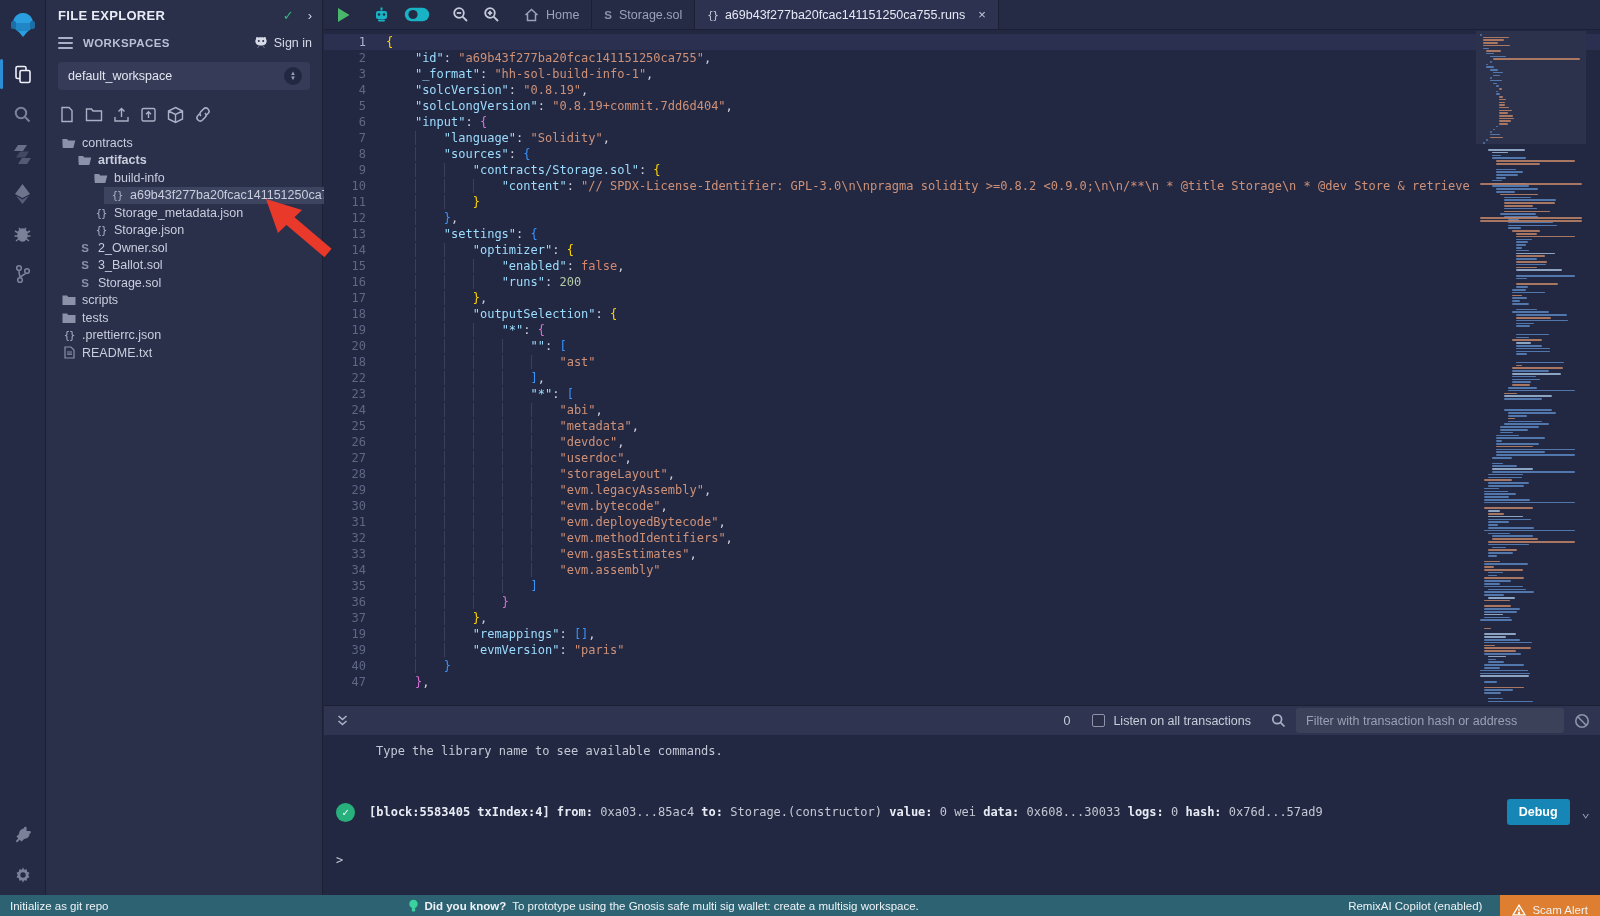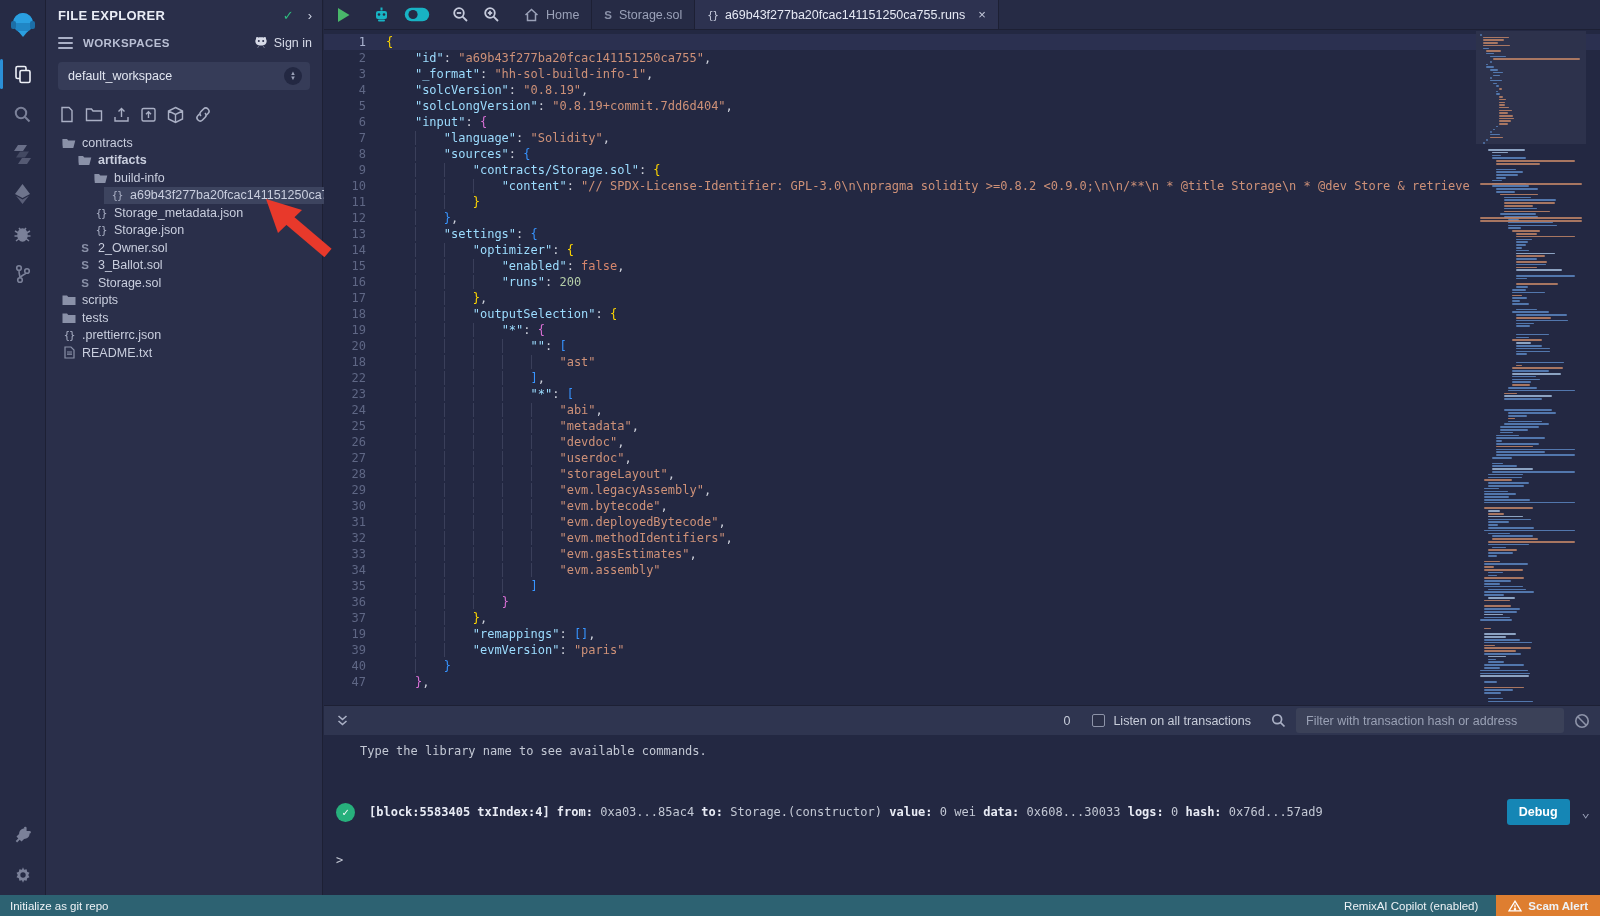--- a/index.html
+++ b/index.html
@@ -74,38 +74,38 @@
   .collapse{color:#aab0c5;cursor:pointer;display:flex;margin-left:2px;}
   .term-head .spacer{flex:1;}
   .tx-count{color:#c8cdda;font-size:12.5px;margin-right:22px;}
   .chk{width:13px;height:13px;border:1px solid #8d93a8;border-radius:2px;background:#2b3048;margin-right:8px;cursor:pointer;}
   .listen{color:#c8cdda;font-size:12.5px;margin-right:20px;cursor:pointer;}
   .t-search{color:#aab0c5;margin-right:10px;display:flex;cursor:pointer;}
   .filter{width:268px;height:25px;background:#3b4158;border:none;border-radius:3px;color:#dfe3ef;font-size:12.5px;padding:0 10px;font-family:"Liberation Sans",sans-serif;outline:none;}
   .filter::placeholder{color:#9aa1b5;}
   .no-entry{margin-left:10px;color:#8d93a8;display:flex;cursor:pointer;}
   .term-body{position:absolute;top:29px;left:0;right:0;bottom:0;font-family:"DejaVu Sans Mono",monospace;font-size:12px;color:#c3c8d4;}
-  .term-line{padding-left:36px;line-height:16px;}
+  .term-line{padding-left:52px;line-height:16px;}
   .term-line:first-child{padding-top:8px;}
   .tx-row{position:absolute;top:64px;left:12px;right:10px;display:flex;align-items:center;}
   .tx-check{width:19px;height:19px;border-radius:50%;background:#27b07c;color:#fff;display:flex;align-items:center;justify-content:center;font-size:11px;margin-right:14px;flex:none;}
   .tx-text{flex:1;white-space:nowrap;overflow:hidden;}
   .tx-text .b{font-weight:bold;color:#e8ebf4;}
   .debug-btn{background:#1586b5;color:#fff;font-size:12.5px;font-weight:bold;border:none;border-radius:3px;padding:6px 12px;cursor:pointer;font-family:"Liberation Sans",sans-serif;margin-left:14px;}
   .tx-chev{color:#9aa1b8;margin-left:12px;font-size:14px;cursor:pointer;}
   .prompt{position:absolute;top:118px;left:12px;color:#c3c8d4;}
 
   
   .statusbar{position:absolute;left:0;right:0;bottom:0;height:21px;background:#2d6272;display:flex;align-items:center;font-size:11.5px;color:#eef2f6;}
   .sb-left{padding-left:10px;flex:1;}
   .sb-tip{display:flex;align-items:center;gap:6px;flex:2;}
   .sb-tip b{font-weight:bold;}
   .sb-right{flex:1;display:flex;align-items:center;justify-content:flex-end;}
   .copilot{margin-right:18px;cursor:pointer;}
-  .scam{height:21px;background:#de7e30;display:flex;align-items:center;gap:6px;padding:0 12px;font-weight:bold;cursor:pointer;}
+  .scam{height:21px;background:#de7e30;display:flex;align-items:flex-end;gap:6px;padding:0 12px;font-weight:normal;cursor:pointer;}
   svg{display:block;}
 </style>
 </head>
 <body>
 
 <div id="app">
 
   <div class="activity">
     <div class="logo">
       <svg width="30" height="30" viewBox="0 0 30 30">
@@ -765,20 +765,28 @@
           <button class="debug-btn">Debug</button>
           <span class="tx-chev">⌄</span>
         </div>
         <div class="prompt">&gt;</div>
       </div>
     </div>
   </div>
 
   <div class="statusbar">
     <div class="sb-left">Initialize as git repo</div>
+    <div class="sb-tip">
+      <svg width="11" height="14" viewBox="0 0 11 14">
+          <circle cx="5.5" cy="5" r="4.2" fill="#3ad29f"></circle>
+          <rect x="3.8" y="9" width="3.4" height="3.6" rx="1" fill="#3ad29f"></rect>
+        </svg>
+      <b>Did you know?</b>
+      <span>To prototype using the Gnosis safe multi sig wallet: create a multisig workspace.</span>
+    </div>
     <div class="sb-right">
       <span class="copilot">RemixAI Copilot (enabled)</span>
       <span class="scam">
         <svg width="14" height="12" viewBox="0 0 14 12" fill="none" stroke="#fff" stroke-width="1.3">
             <path d="M7 1.2 L13 10.8 H1 Z"></path>
             <line x1="7" y1="4.5" x2="7" y2="7.5"></line>
             <circle cx="7" cy="9.2" r="0.6" fill="#fff"></circle>
           </svg>
         <span>Scam Alert</span>
       </span>

